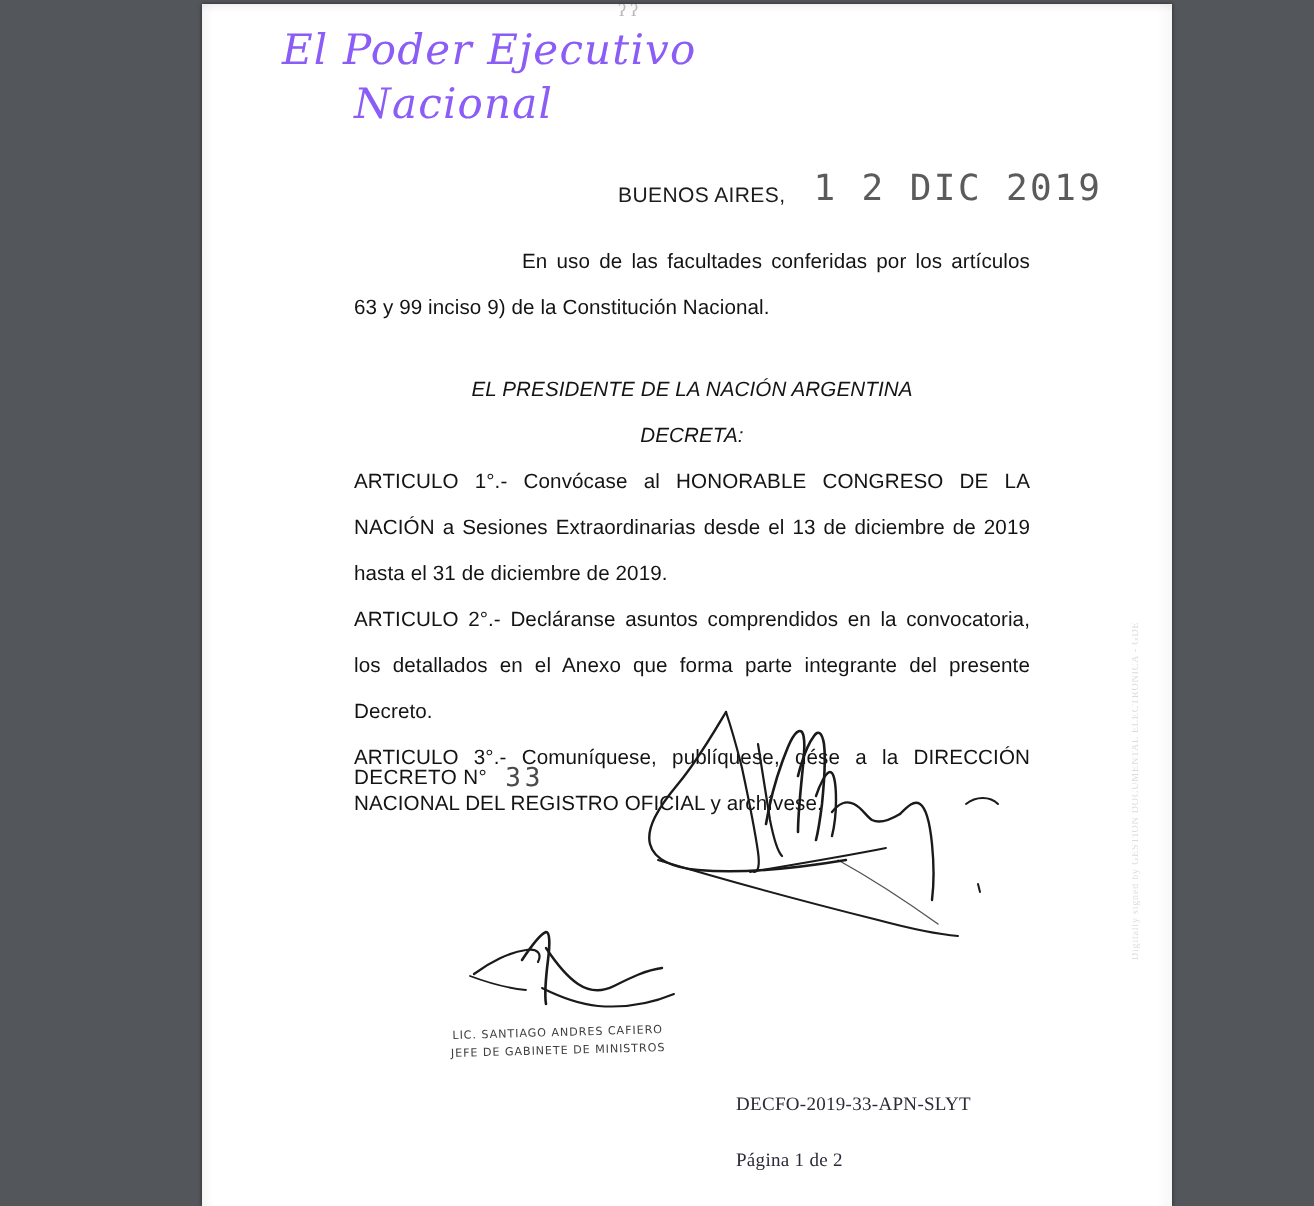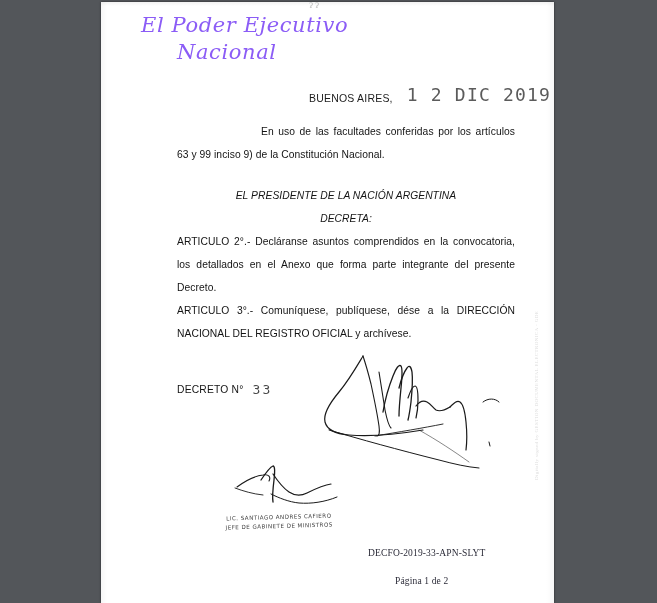--- a/index.html
+++ b/index.html
@@ -24,20 +24,21 @@
   
   #page {
     position: absolute;
     left: 101px;
     top: 2px;
     width: 453px;
     height: 601px;
     background: #ffffff;
     box-shadow: 0 0 2px rgba(0,0,0,0.55);
     overflow: hidden;
+    padding-left: 32px;
   }
 
   
   #page::before {
     content: "";
     position: absolute;
     inset: 0;
     background:
       linear-gradient(90deg, rgba(0,0,0,0.035) 0px, rgba(0,0,0,0) 6px),
       linear-gradient(270deg, rgba(0,0,0,0.03) 0px, rgba(0,0,0,0) 8px),
@@ -183,21 +184,20 @@
   }
   .footer-page {
     position: absolute;
     left: 267px;
     top: 574px;
     font-family: "Liberation Serif", "DejaVu Serif", serif;
     font-size: 9.5px;
     color: #2b2b38;
     letter-spacing: 0.15px;
     white-space: nowrap;
-    margin-left: 27px;
   }
 
   
   .side-stamp {
     position: absolute;
     right: 8px;
     top: 18px;
     height: 460px;
     width: 12px;
     writing-mode: vertical-rl;
@@ -233,20 +233,21 @@
     <div class="body">
 
       <p class="para indent">En uso de las facultades conferidas por los artículos 63 y 99 inciso 9) de la Constitución Nacional.</p>
 
       <div class="gap-md"></div>
 
       <p class="para center">EL PRESIDENTE DE LA NACIÓN ARGENTINA</p>
 
       <p class="para center">DECRETA:</p>
 
+      <p class="para">ARTICULO 1°.- Convócase al HONORABLE CONGRESO DE LA NACIÓN a Sesiones Extraordinarias desde el 13 de diciembre de 2019 hasta el 31 de diciembre de 2019.</p>
 
       <p class="para">ARTICULO 2°.- Decláranse asuntos comprendidos en la convocatoria, los detallados en el Anexo que forma parte integrante del presente Decreto.</p>
 
       <p class="para">ARTICULO 3°.- Comuníquese, publíquese, dése a la DIRECCIÓN NACIONAL DEL REGISTRO OFICIAL y archívese.</p>
     </div>
 
     <div class="decreto">
       <span>DECRETO N°</span><span class="decreto-num">33</span>
     </div>
 

